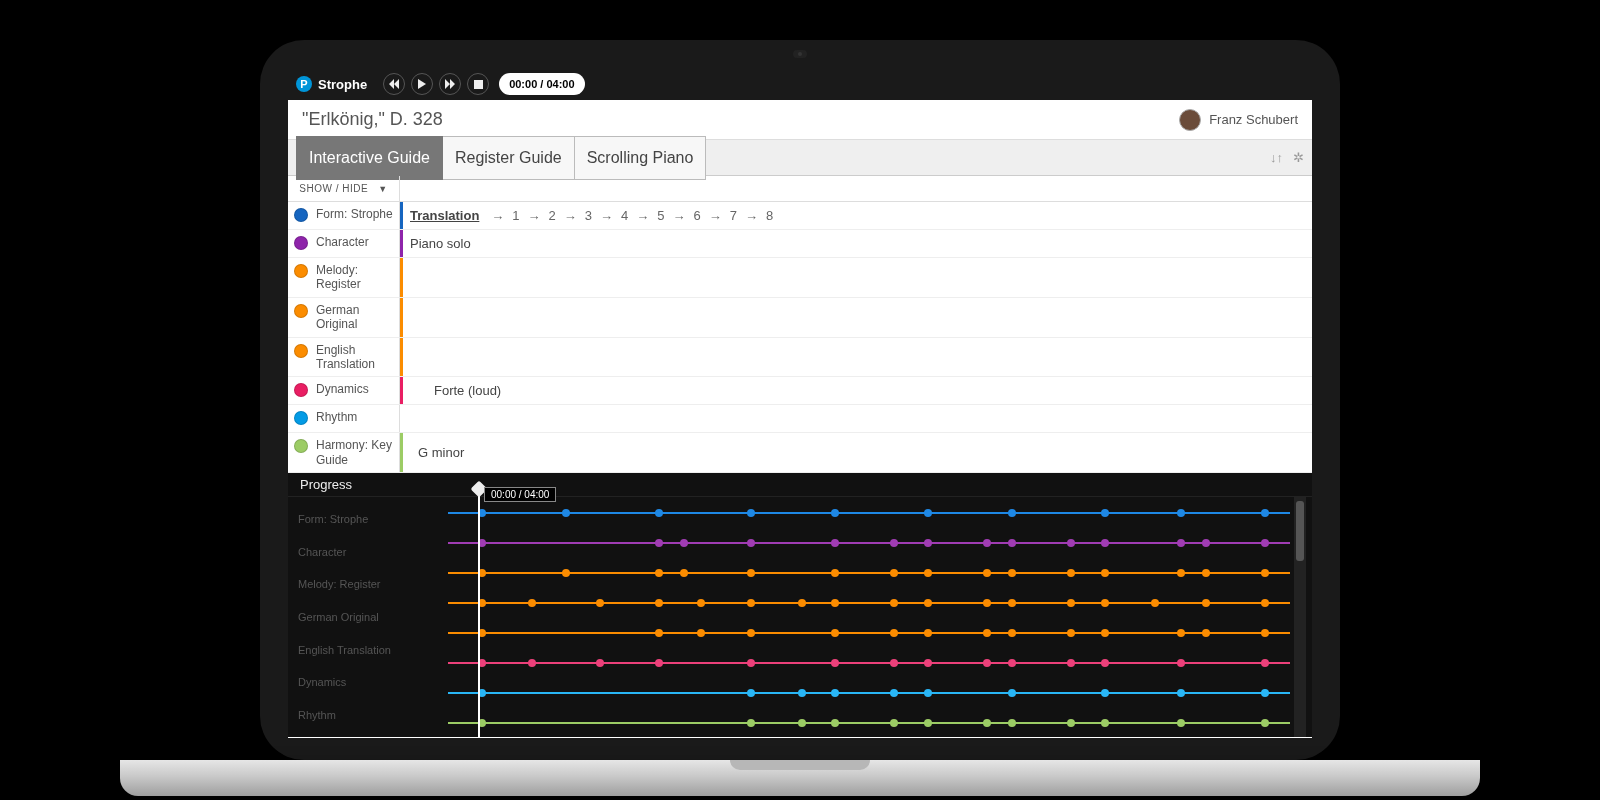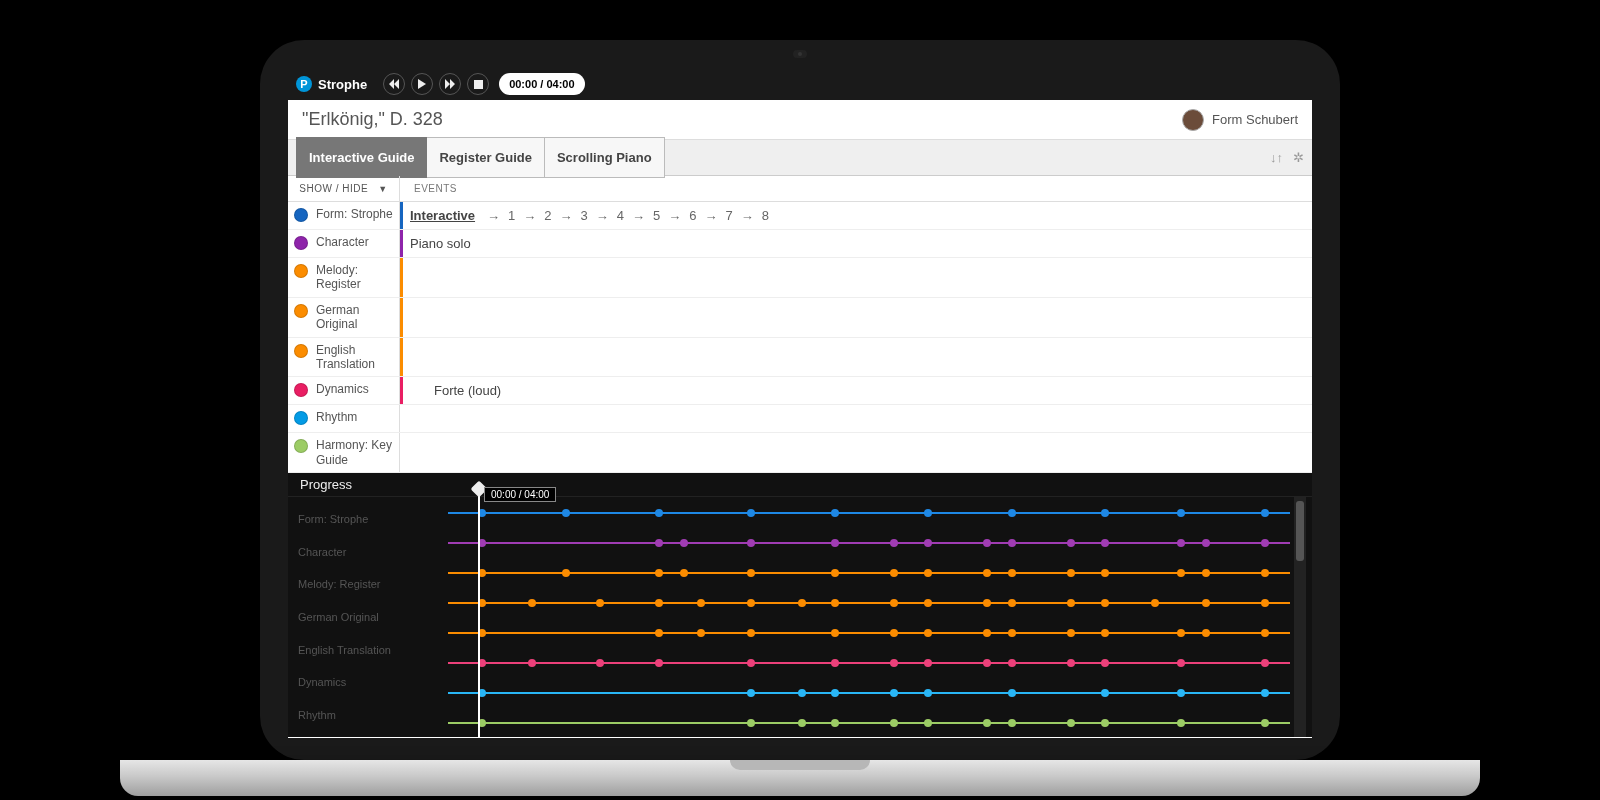--- a/index.html
+++ b/index.html
@@ -23,21 +23,21 @@
 
   
   .titlebar { height: 40px; border-bottom: 1px solid #ddd; display:flex; align-items:center; justify-content:space-between; padding:0 14px; }
   .piece-title { font-size: 18px; color:#555; }
   .composer { display:flex; align-items:center; gap:8px; color:#555; font-size:13px; }
   .avatar { width:22px; height:22px; border-radius:50%; background:#6b4c3a; display:inline-block; border:1px solid #aaa; }
 
   
   .tabsrow { height: 36px; background:#efefef; border-bottom:1px solid #ccc; display:flex; align-items:center; padding:0 8px; justify-content:space-between; }
   .tabs { display:flex; gap:0; }
-  .tab { padding:12px 12px; border:1px solid #bbb; background:#f7f7f7; color:#444; font-size:13px; cursor:pointer;font-weight:bold; }
+  .tab { padding:12px 12px; border:1px solid #bbb; background:#f7f7f7; color:#444; font-size:16px; cursor:pointer; }
   .tab + .tab { border-left:none; }
   .tab.active { background:#777; color:#fff; border-color:#777; }
   .toolicons { display:flex; gap:10px; color:#999; }
 
   
   .colhdr { height: 26px; display:flex; border-bottom:1px solid #ddd; background:#fff; }
   .side-hdr { width:112px; border-right:1px solid #ddd; display:flex; align-items:center; justify-content:center; gap:10px; font-size:10px; color:#555; letter-spacing:.5px; }
   .side-hdr .caret { font-size:9px; }
   .events-hdr { flex:1; display:flex; align-items:center; padding-left:14px; font-size:10px; color:#777; letter-spacing:.5px; }
 
@@ -103,53 +103,52 @@
               <rect width="9" height="9"></rect>
             </svg>
           </div>
         <div class="pill">00:00 / 04:00</div>
       </div>
 
       <div class="titlebar">
         <div class="piece-title">"Erlkönig," D. 328</div>
         <div class="composer">
           <span class="avatar"></span>
-          <span>Form Schubert</span>
+          <span>Franz Schubert</span>
         </div>
       </div>
 
       <div class="tabsrow">
         <div class="tabs" id="tabs">
             <div class="tab active">Interactive Guide</div>
             <div class="tab">Register Guide</div>
             <div class="tab">Scrolling Piano</div>
           </div>
         <div class="toolicons">
           <span>↓↑</span>
           <span>✲</span>
         </div>
       </div>
 
       <div class="colhdr">
         <div class="side-hdr">
           <span>SHOW / HIDE</span>
           <span class="caret">▼</span>
         </div>
-        <div class="events-hdr">EVENTS</div>
       </div>
 
       <div class="rows" id="rows">
           <div class="row">
             <div class="side">
               <span class="dot" style="background: rgb(21, 101, 192);"></span>
               <span>Form: Strophe</span>
             </div>
             <div class="cell">
               <span class="accent" style="background: rgb(21, 101, 192);"></span>
-              <span class="intro-word">Interactive</span>
+              <span class="intro-word">Translation</span>
               <span class="seq"><span class="arrow">→</span><span>1</span><span class="arrow">→</span><span>2</span><span class="arrow">→</span><span>3</span><span class="arrow">→</span><span>4</span><span class="arrow">→</span><span>5</span><span class="arrow">→</span><span>6</span><span class="arrow">→</span><span>7</span><span class="arrow">→</span><span>8</span></span>
             </div>
           </div>
           <div class="row">
             <div class="side">
               <span class="dot" style="background: rgb(142, 36, 170);"></span>
               <span>Character</span>
             </div>
             <div class="cell">
               <span class="accent" style="background: rgb(142, 36, 170);"></span>
@@ -199,20 +198,24 @@
           <div class="row">
             <div class="side">
               <span class="dot" style="background: rgb(3, 155, 229);"></span>
               <span>Rhythm</span>
             </div>
           </div>
           <div class="row">
             <div class="side">
               <span class="dot" style="background: rgb(156, 204, 101);"></span>
               <span>Harmony: Key Guide</span>
+            </div>
+            <div class="cell">
+              <span class="accent" style="background: rgb(156, 204, 101);"></span>
+              <span style="margin-left: 8px;">G minor</span>
             </div>
           </div>
         </div>
 
       <div class="progress">
         <div class="progress-hdr">Progress</div>
         <div class="prog-body">
           <div class="prog-side" id="prog-side">
               <div>Form: Strophe</div>
               <div>Character</div>

